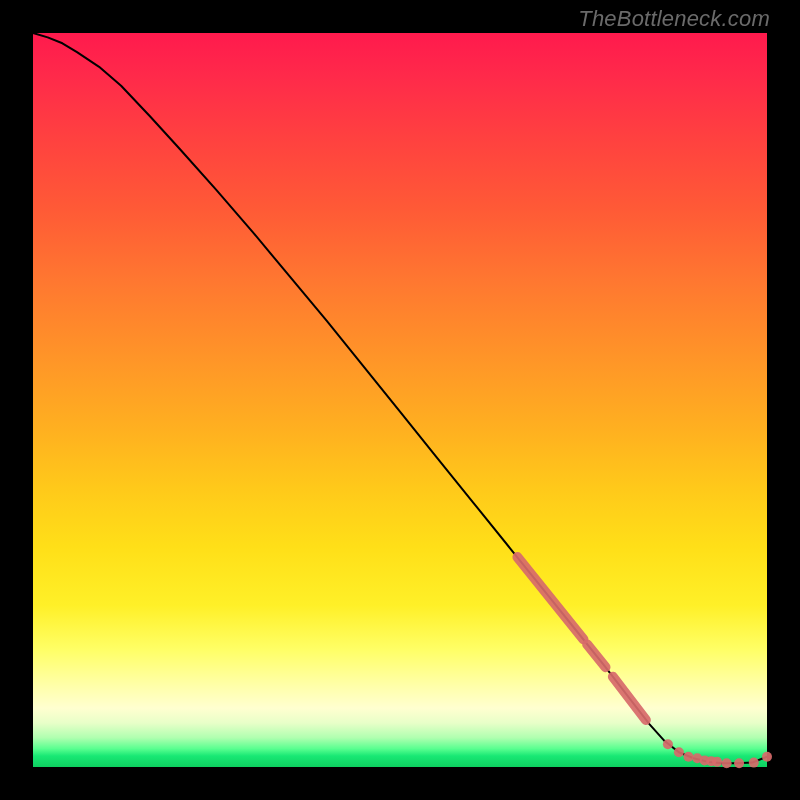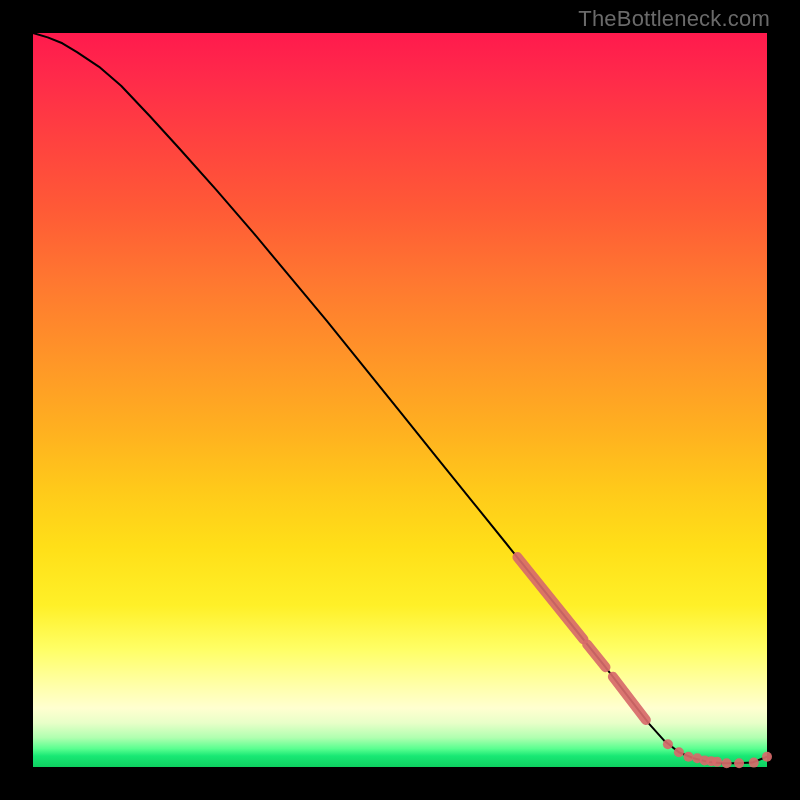--- a/index.html
+++ b/index.html
@@ -45,20 +45,21 @@
     );
   }
   .watermark {
     position: absolute;
     top: 6px;
     right: 30px;
     color: #6a6a6a;
     font-size: 22px;
     letter-spacing: 0.2px;
     user-select: none;
+    font-style: italic;
   }
   svg.curve {
     position: absolute;
     left: 0;
     top: 0;
     width: 734px;
     height: 734px;
     overflow: visible;
   }
   .line {

